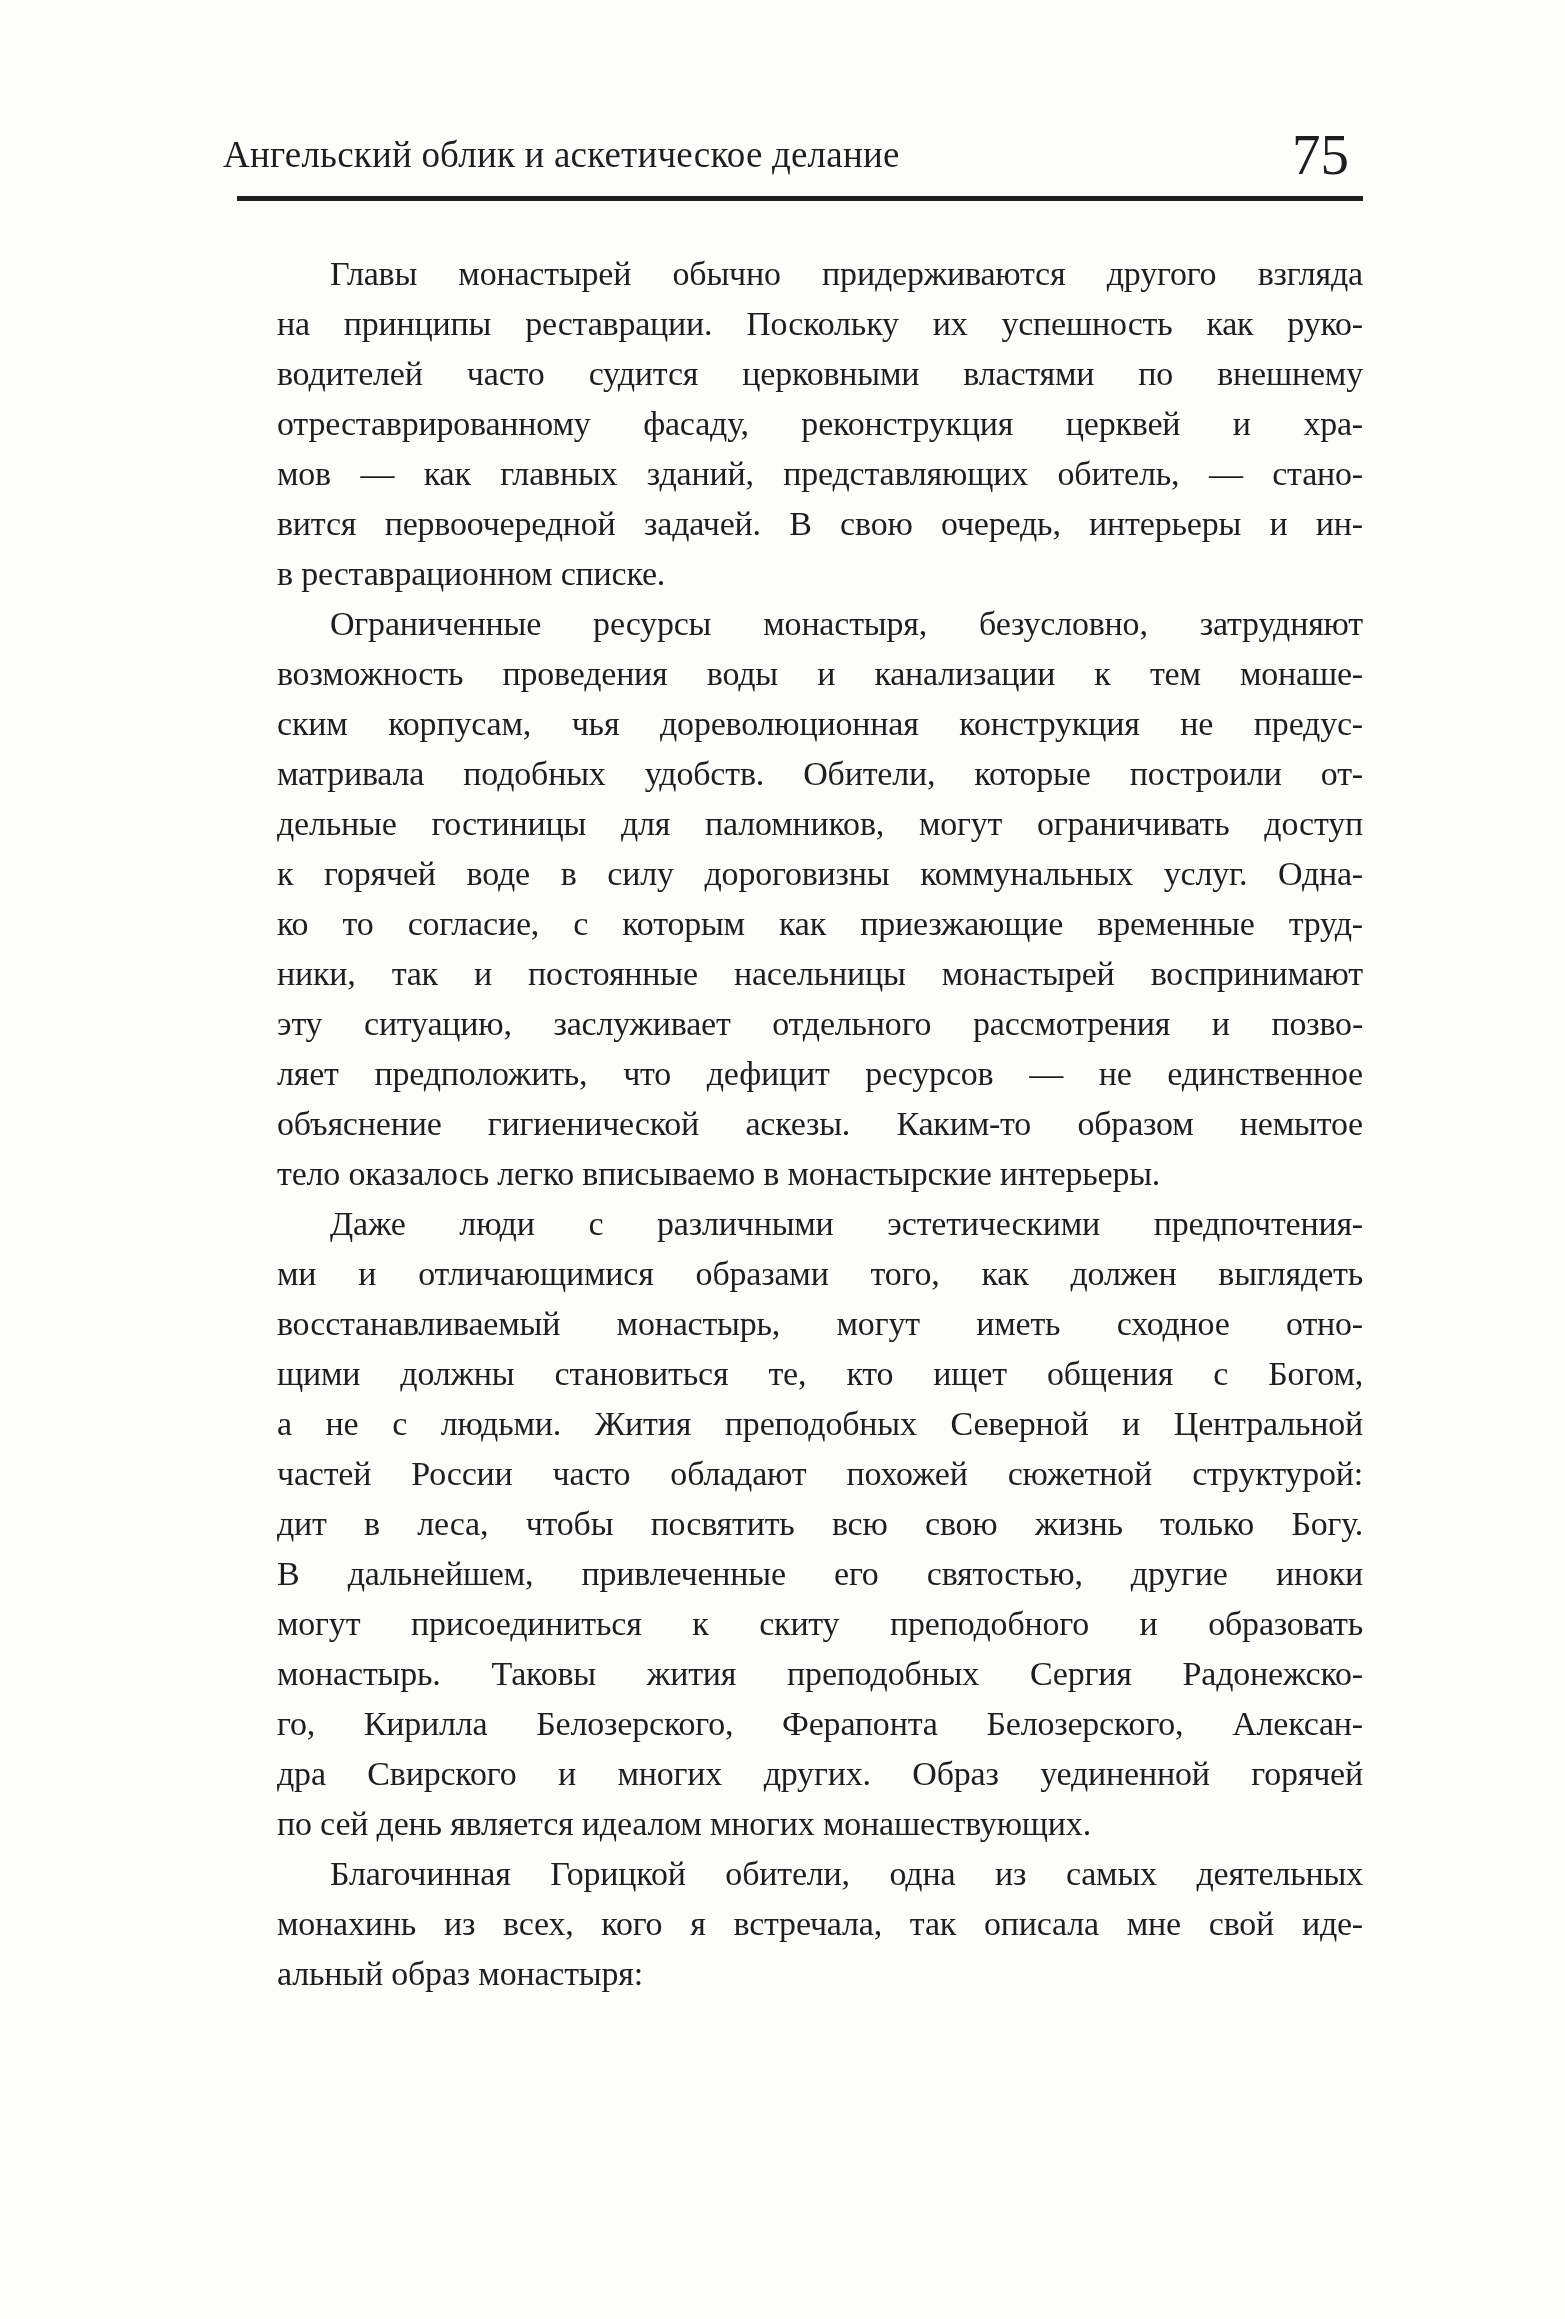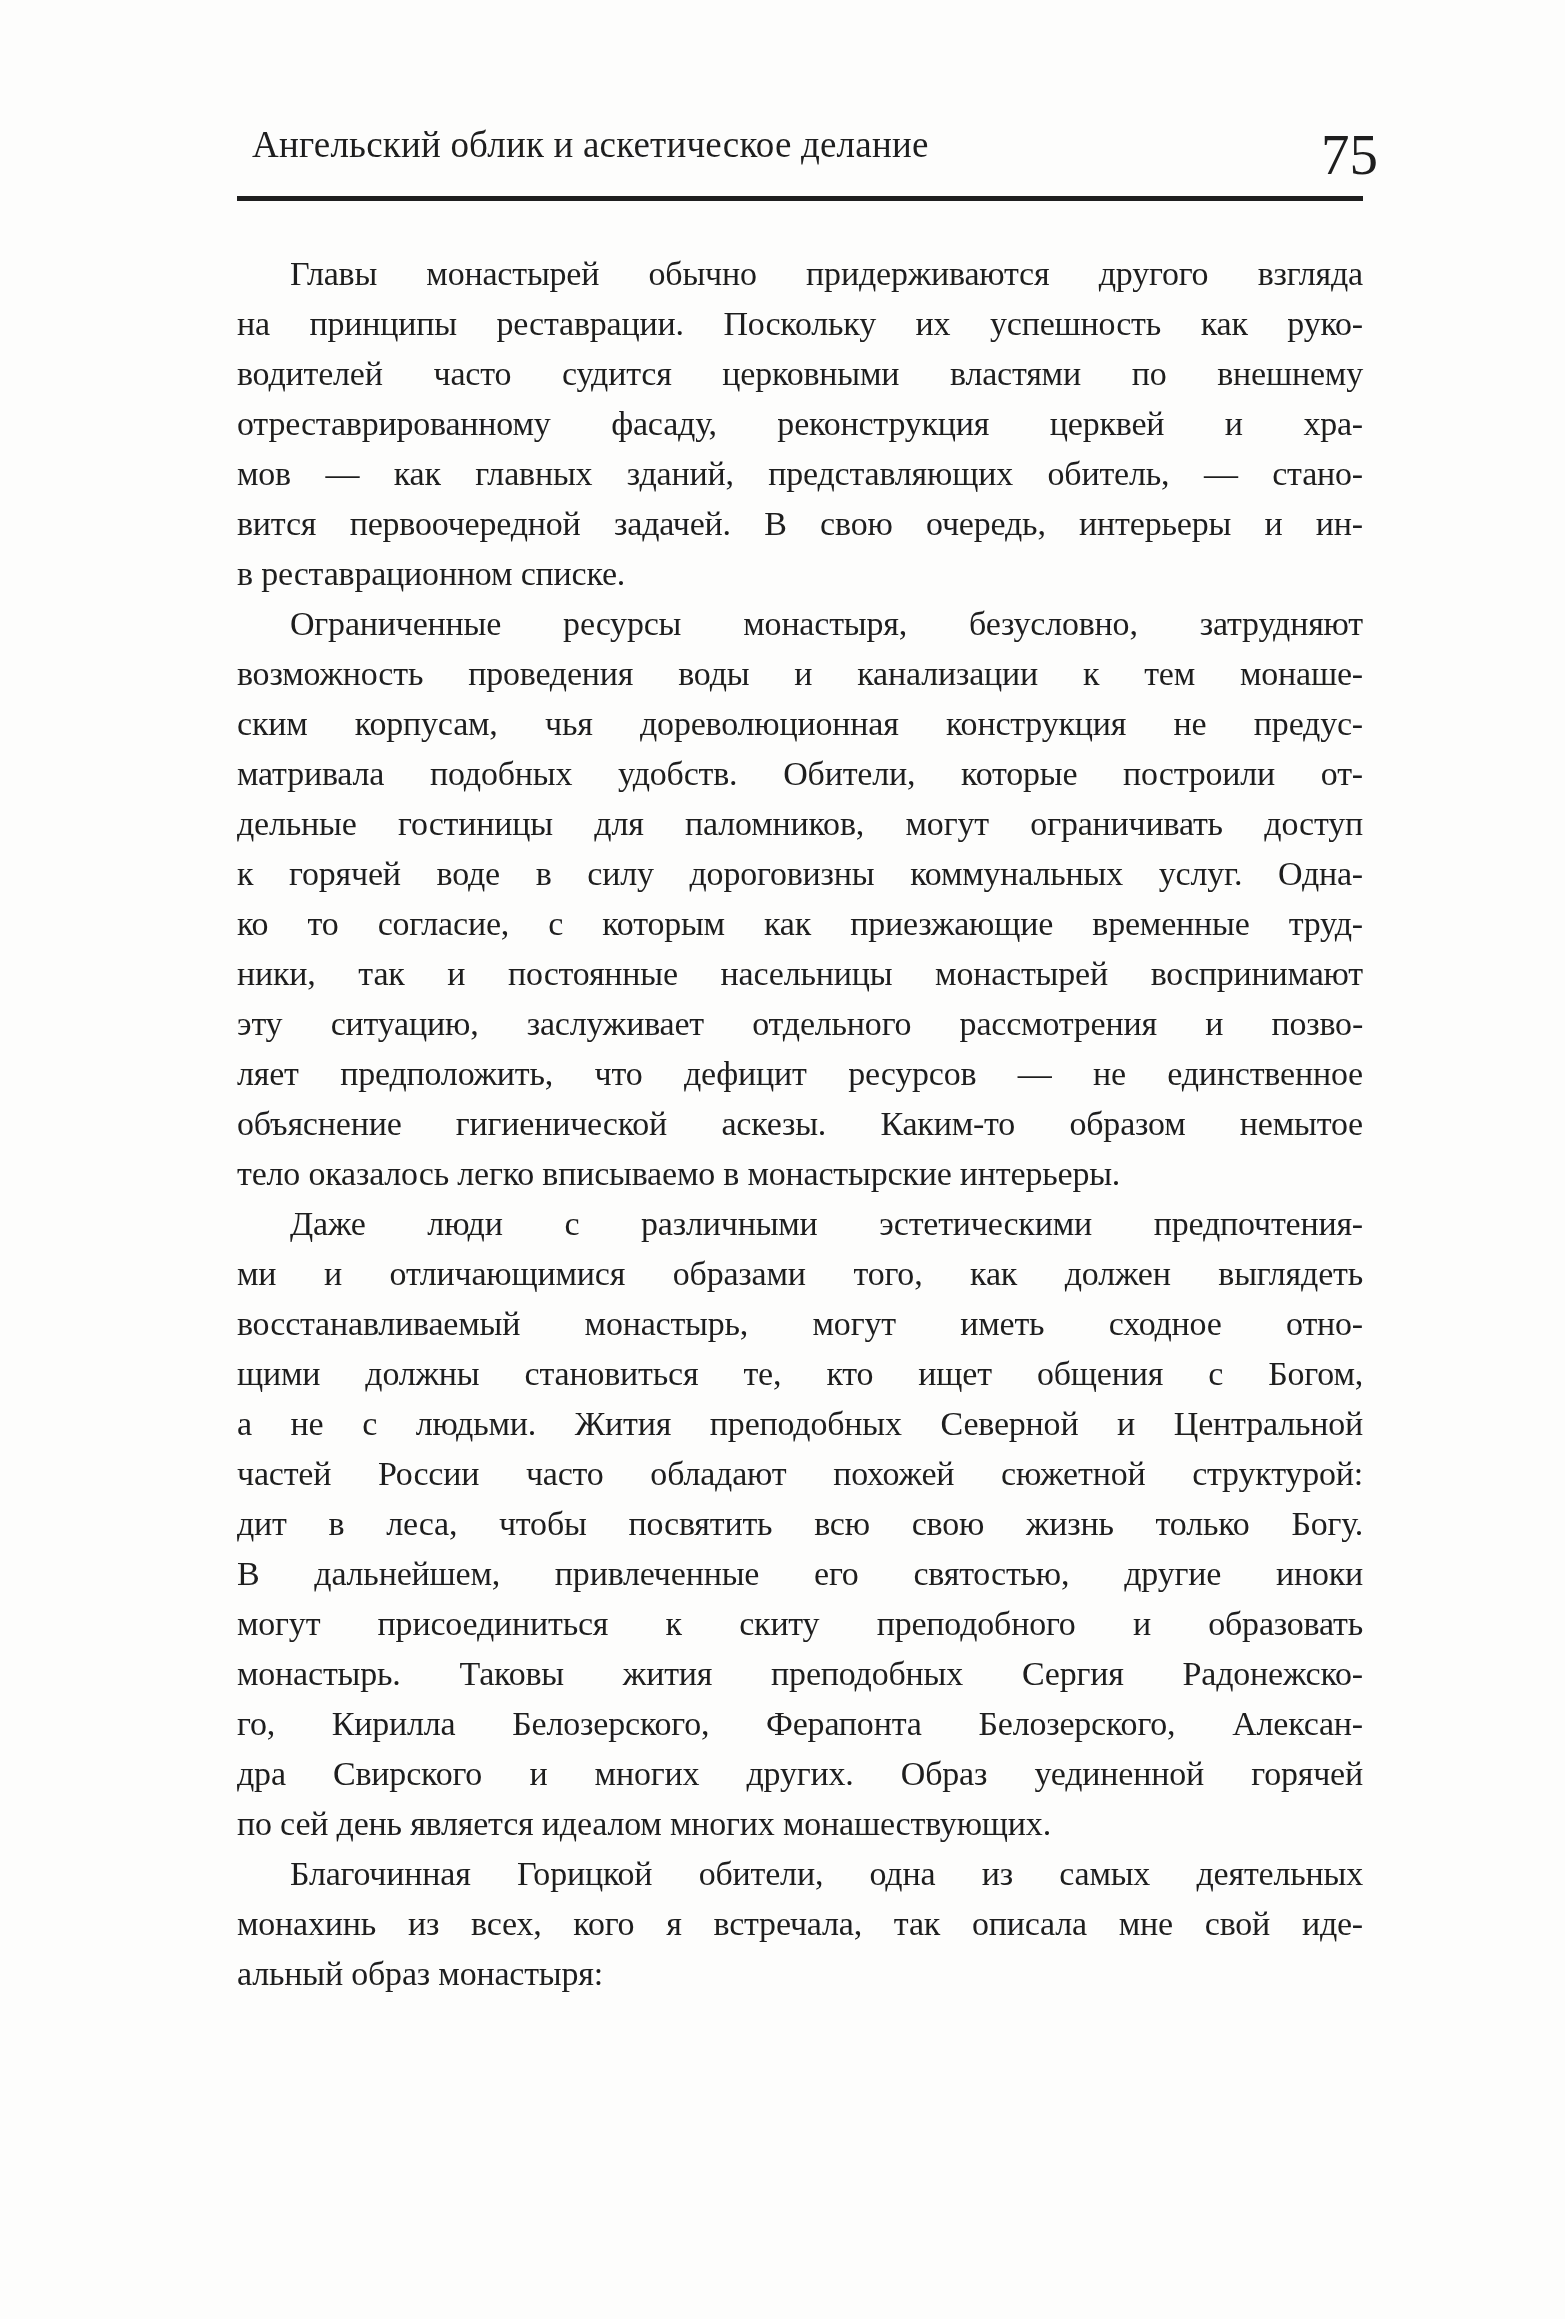--- a/index.html
+++ b/index.html
@@ -11,26 +11,26 @@
     position: relative;
     width: 1565px;
     height: 2320px;
     background: #fdfdfc;
     color: #1e1e1e;
     font-family: "Liberation Serif", "DejaVu Serif", serif;
     overflow: hidden;
   }
   .header {
     position: absolute;
-    left: 252px;
+    left: 223px;
     width: 1126px;
     top: 126px;
     display: flex;
     justify-content: space-between;
-    align-items: flex-start;
+    align-items: center;
   }
   .running-title {
     font-size: 37px;
     line-height: 1;
     letter-spacing: 0.2px;
   }
   .page-number {
     font-size: 57px;
     line-height: 1;
   }
@@ -47,20 +47,21 @@
     left: 237px;
     width: 1126px;
     top: 249px;
   }
   .line {
     font-size: 34px;
     line-height: 50px;
     text-align: justify;
     text-align-last: justify;
     letter-spacing: -0.2px;
+    margin-left: 40px;
   }
   .line.last {
     text-align-last: left;
   }
   .line.first {
     text-indent: 53px;
   }
 </style>
 </head>
 <body>

